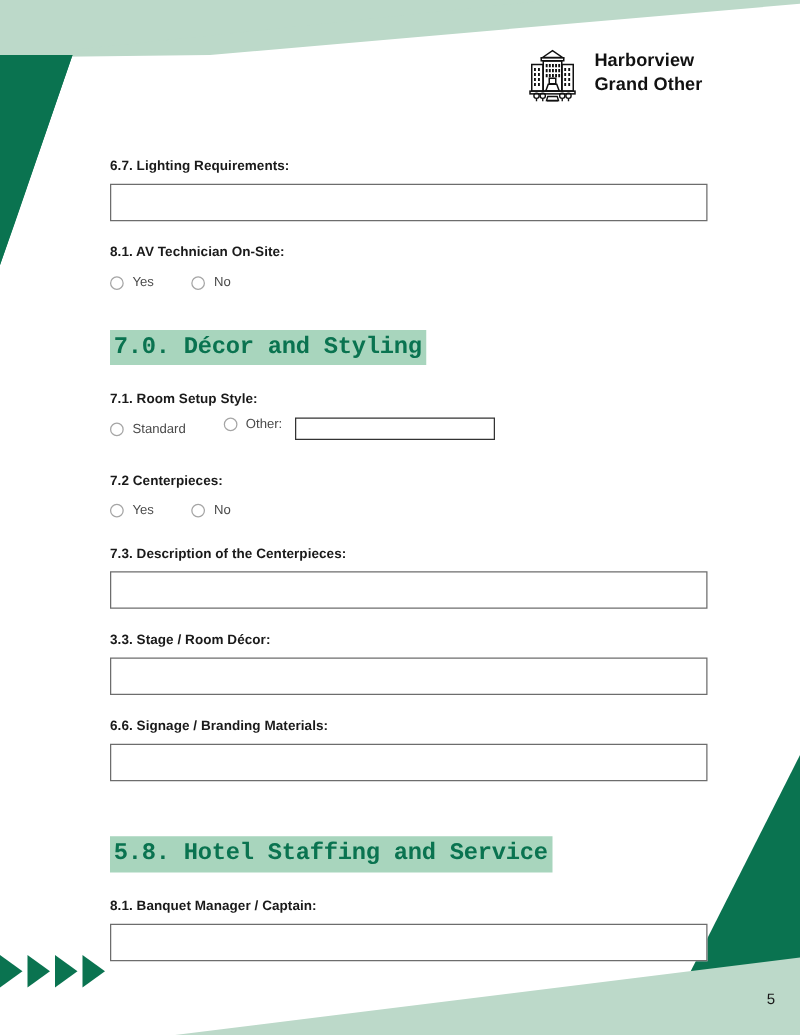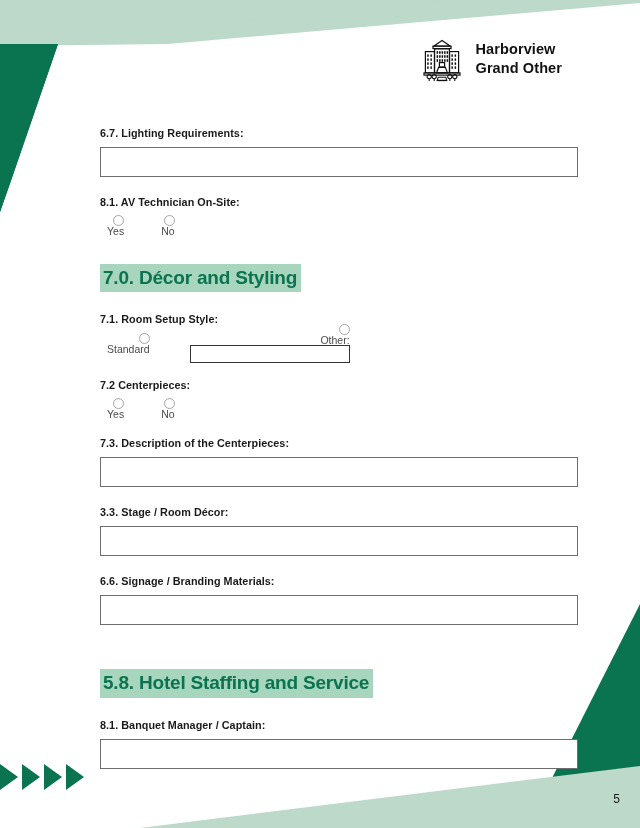--- a/index.html
+++ b/index.html
@@ -22,32 +22,33 @@
     display:flex; align-items:center; gap:12px;
     z-index:3;
   }
   .brand-icon { width:44px; height:46px; display:block; flex:0 0 auto; }
   .brand-text {
     font-size:14.5px; font-weight:700; line-height:1.32;
     color:#111111; letter-spacing:.1px; white-space:pre-line;
   }
 
   
-  .page { position:absolute; left:16px; top:0; width:544px; height:828px; z-index:2; }
+  .page { position:absolute; left:4px; top:0; width:544px; height:828px; z-index:2; }
   .content { position:absolute; left:84px; top:126px; width:478px; }
 
   .section-head {
     display:inline-block;
     background:#a8d5bd;
     color:#0a7350;
     font-size:19px;
     font-weight:700;
     letter-spacing:-.2px;
     padding:2px 4px 3px 3px;
     line-height:1.22;
+    font-family:Liberation Mono, monospace;
   }
   .sec-7 { margin-top:28px; }
   .sec-8 { margin-top:44px; }
 
   .field-label {
     font-size:10.8px;
     font-weight:700;
     color:#1a1a1a;
     letter-spacing:.05px;
     margin-top:18px;
@@ -62,21 +63,21 @@
     width:478px; height:30px;
     border:1.3px solid #6d6d6d;
     background:#ffffff;
   }
 
   .radio-row {
     display:flex; align-items:center;
     margin-top:2px; margin-bottom:2px;
     height:20px;
   }
-  .radio-opt { display:flex; align-items:flex-end;flex-direction:column; }
+  .radio-opt { display:flex; align-items:flex-start; }
   .radio-opt + .radio-opt { margin-left:30px; }
   .radio-dot {
     width:11px; height:11px; border-radius:50%;
     border:1.2px solid #a5a5a5; background:#fff;
     display:inline-block; flex:0 0 auto;
   }
   .radio-txt {
     font-size:10.5px; color:#4a4a4a; margin-left:7px; line-height:1;
   }
   .inline-box {

